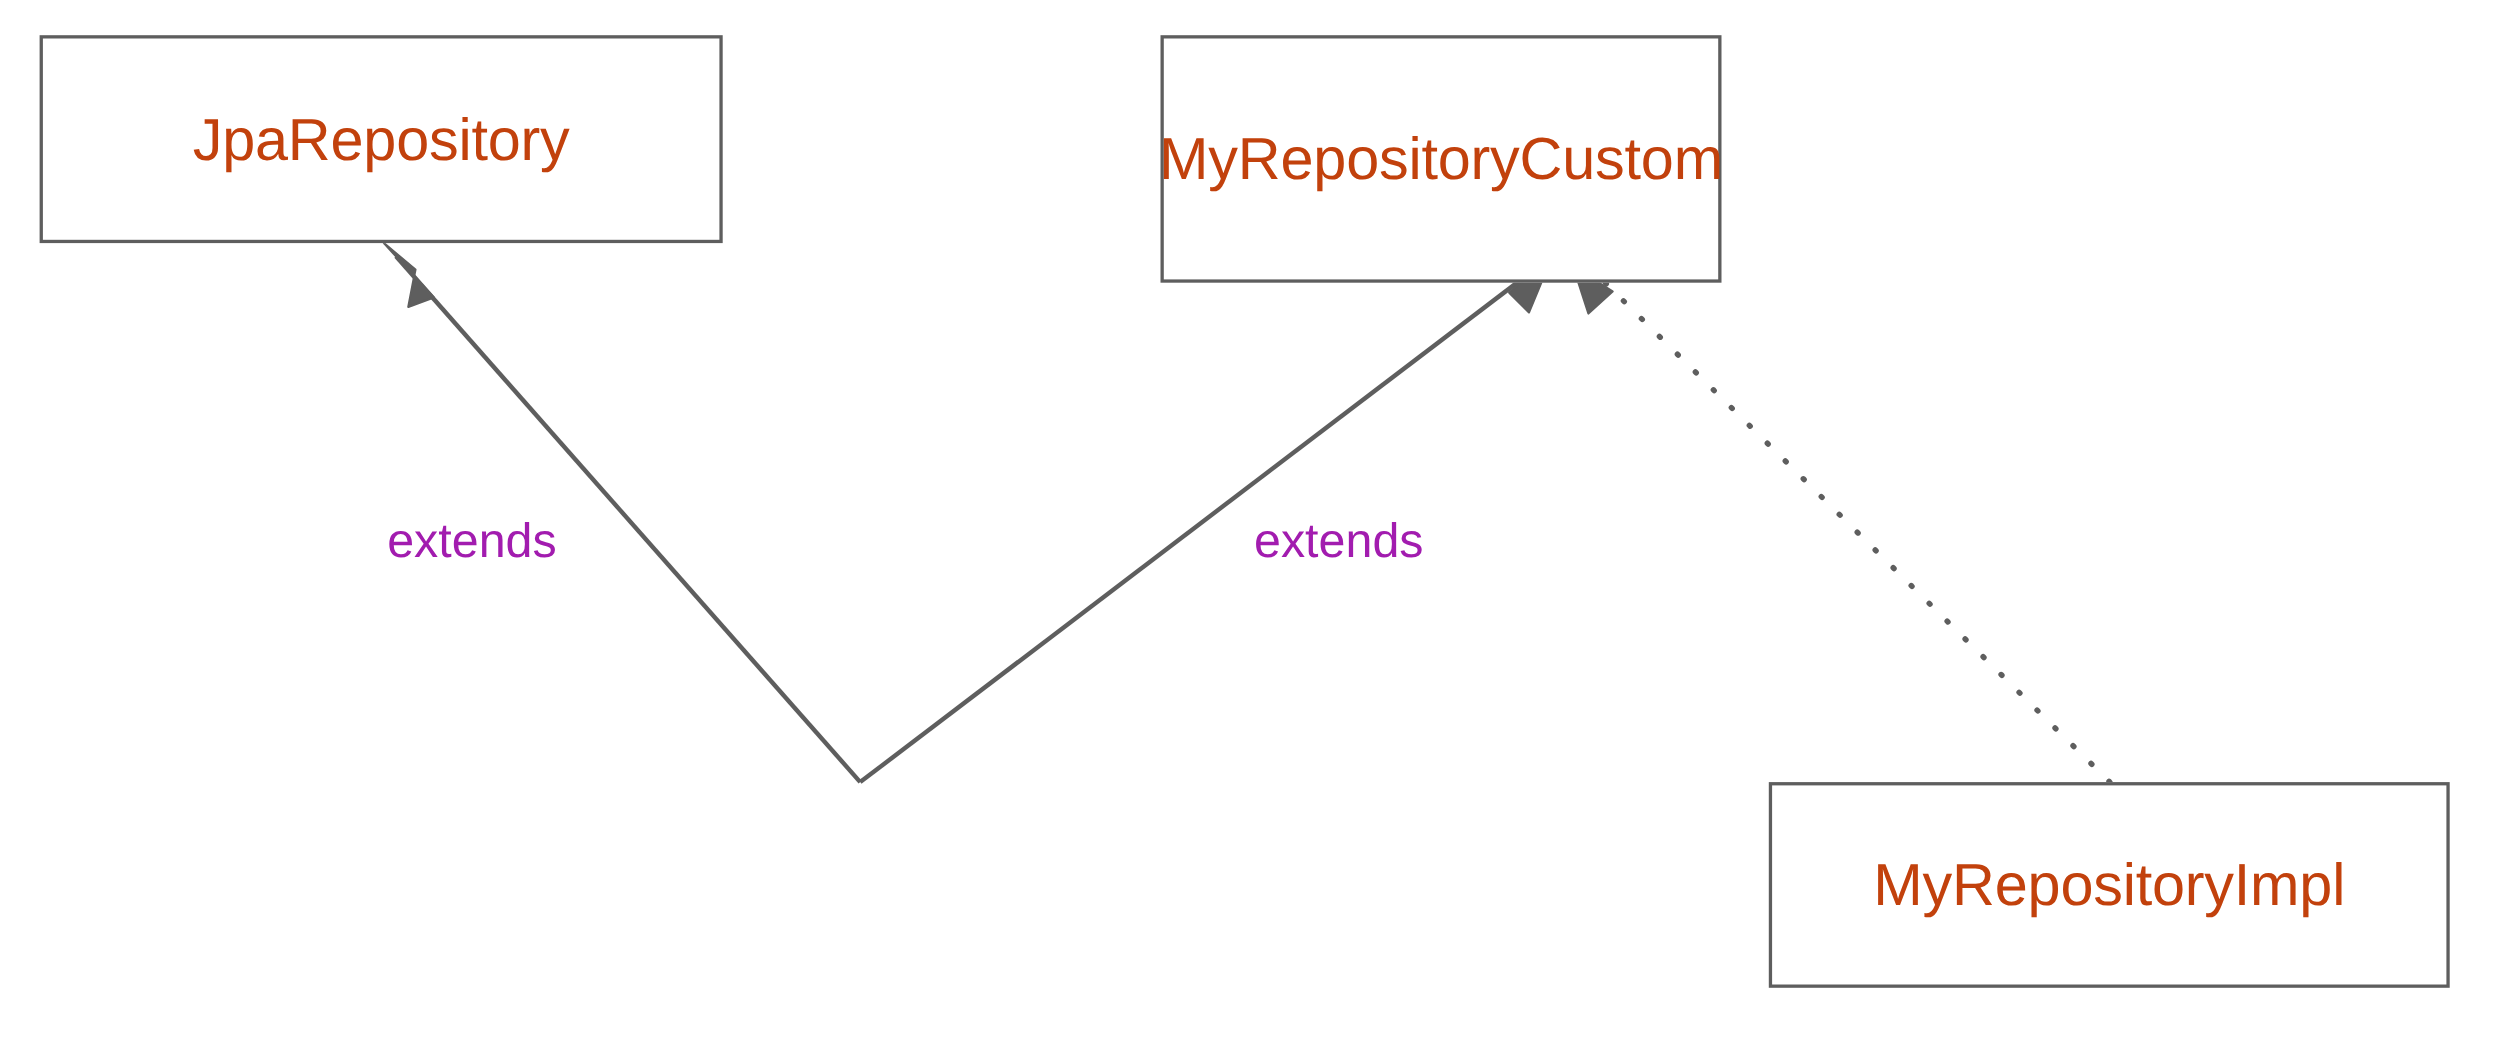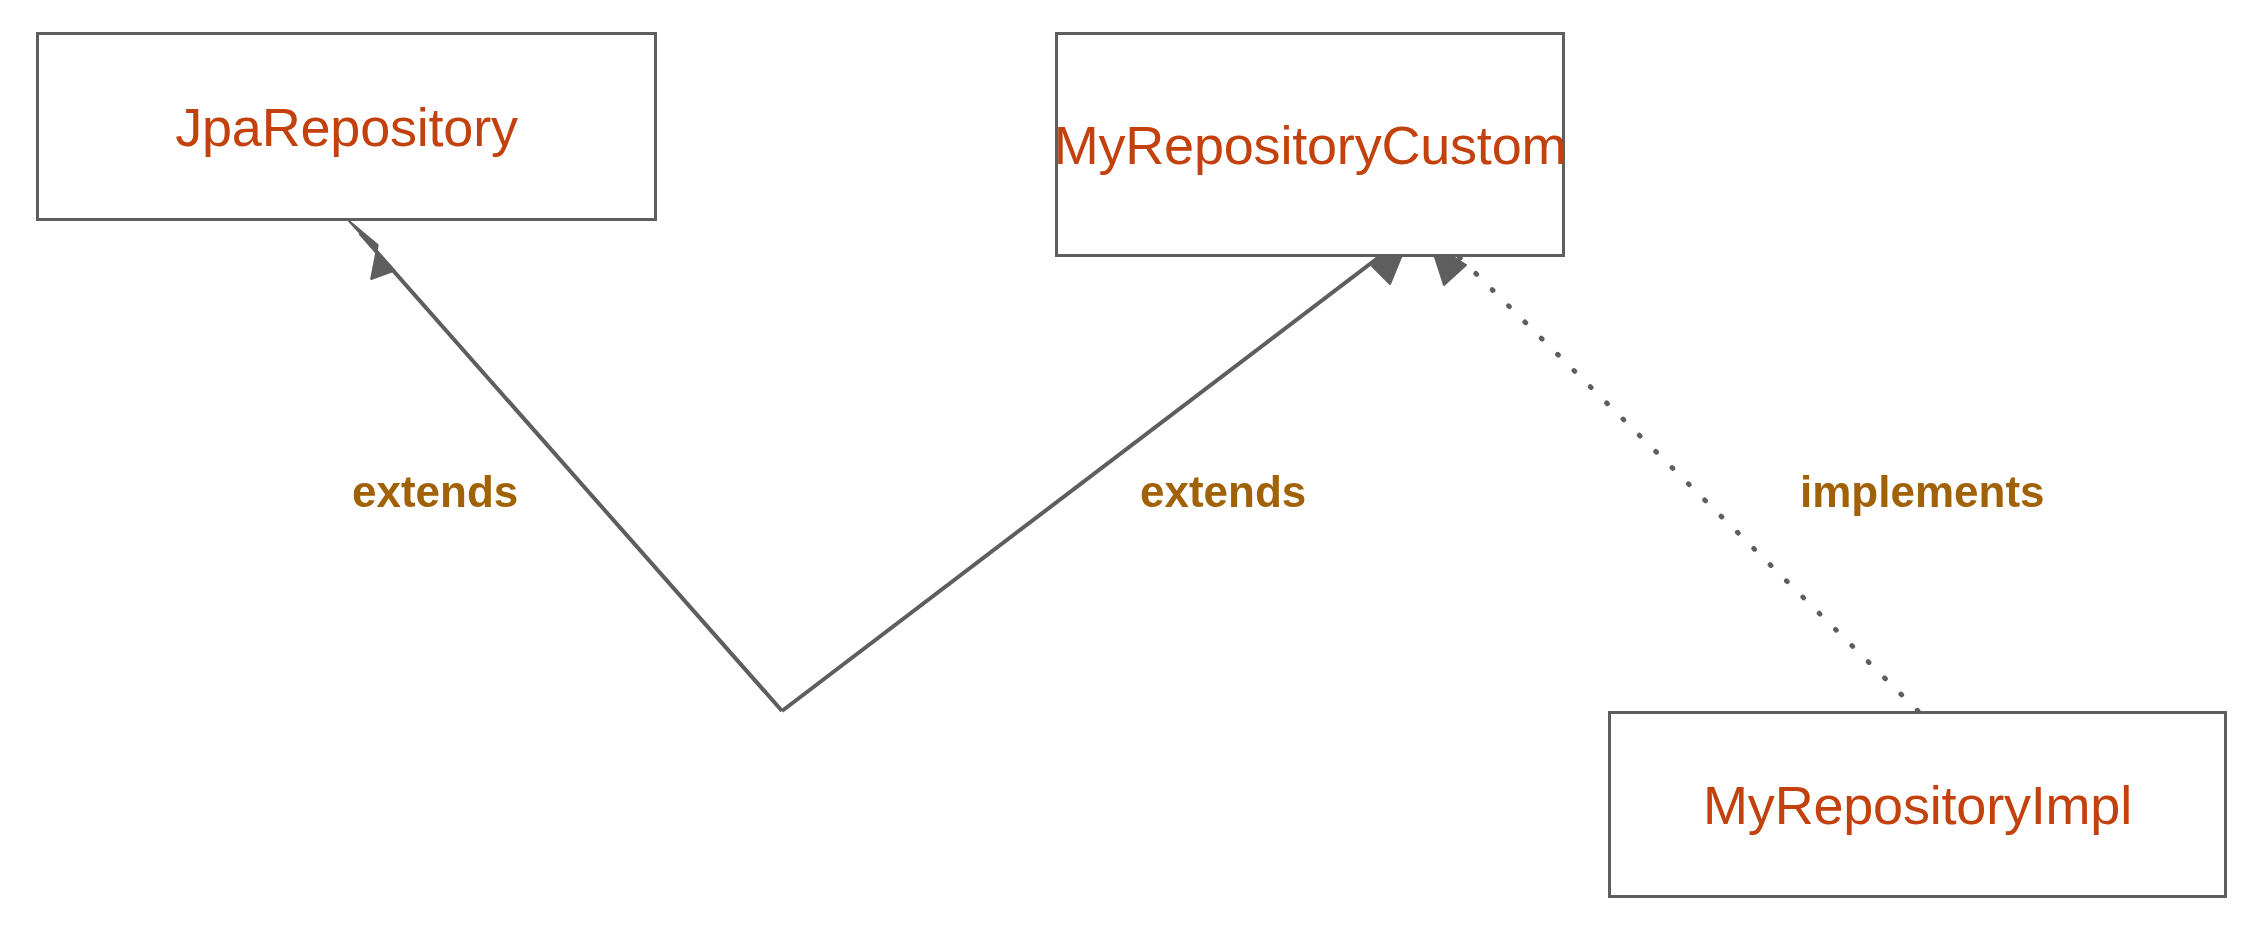--- a/index.html
+++ b/index.html
@@ -41,22 +41,22 @@
     font-weight: 400;
     color: #c2410c;
     letter-spacing: -0.2px;
     white-space: nowrap;
     line-height: 1;
   }
   .edge-label {
     position: absolute;
     font-family: "Liberation Sans", sans-serif;
     font-size: 44px;
-    font-weight: 700;
-    color: #a16207;
+    font-weight: 400;
+    color: #a21caf;
     white-space: nowrap;
     line-height: 1;
     background: #ffffff;
     padding: 2px 6px;
     z-index: 3;
   }
 
   
   #node-jpa-repository        { left: 36px;   top: 32px;  width: 621px; height: 189px; }
   #node-my-repository-custom  { left: 1039px; top: 32px;  width: 510px; height: 225px; margin-left: 16px; }
@@ -101,15 +101,14 @@
 
 
   <div class="class-node" id="node-my-repository-impl">
     <span class="class-node-label">MyRepositoryImpl</span>
   </div>
 
   <div class="edge-label" id="label-extends-jpa">extends</div>
 
   <div class="edge-label" id="label-extends-custom">extends</div>
 
-  <div class="edge-label" id="label-implements">implements</div>
 
 </div>
 
 </body></html>

